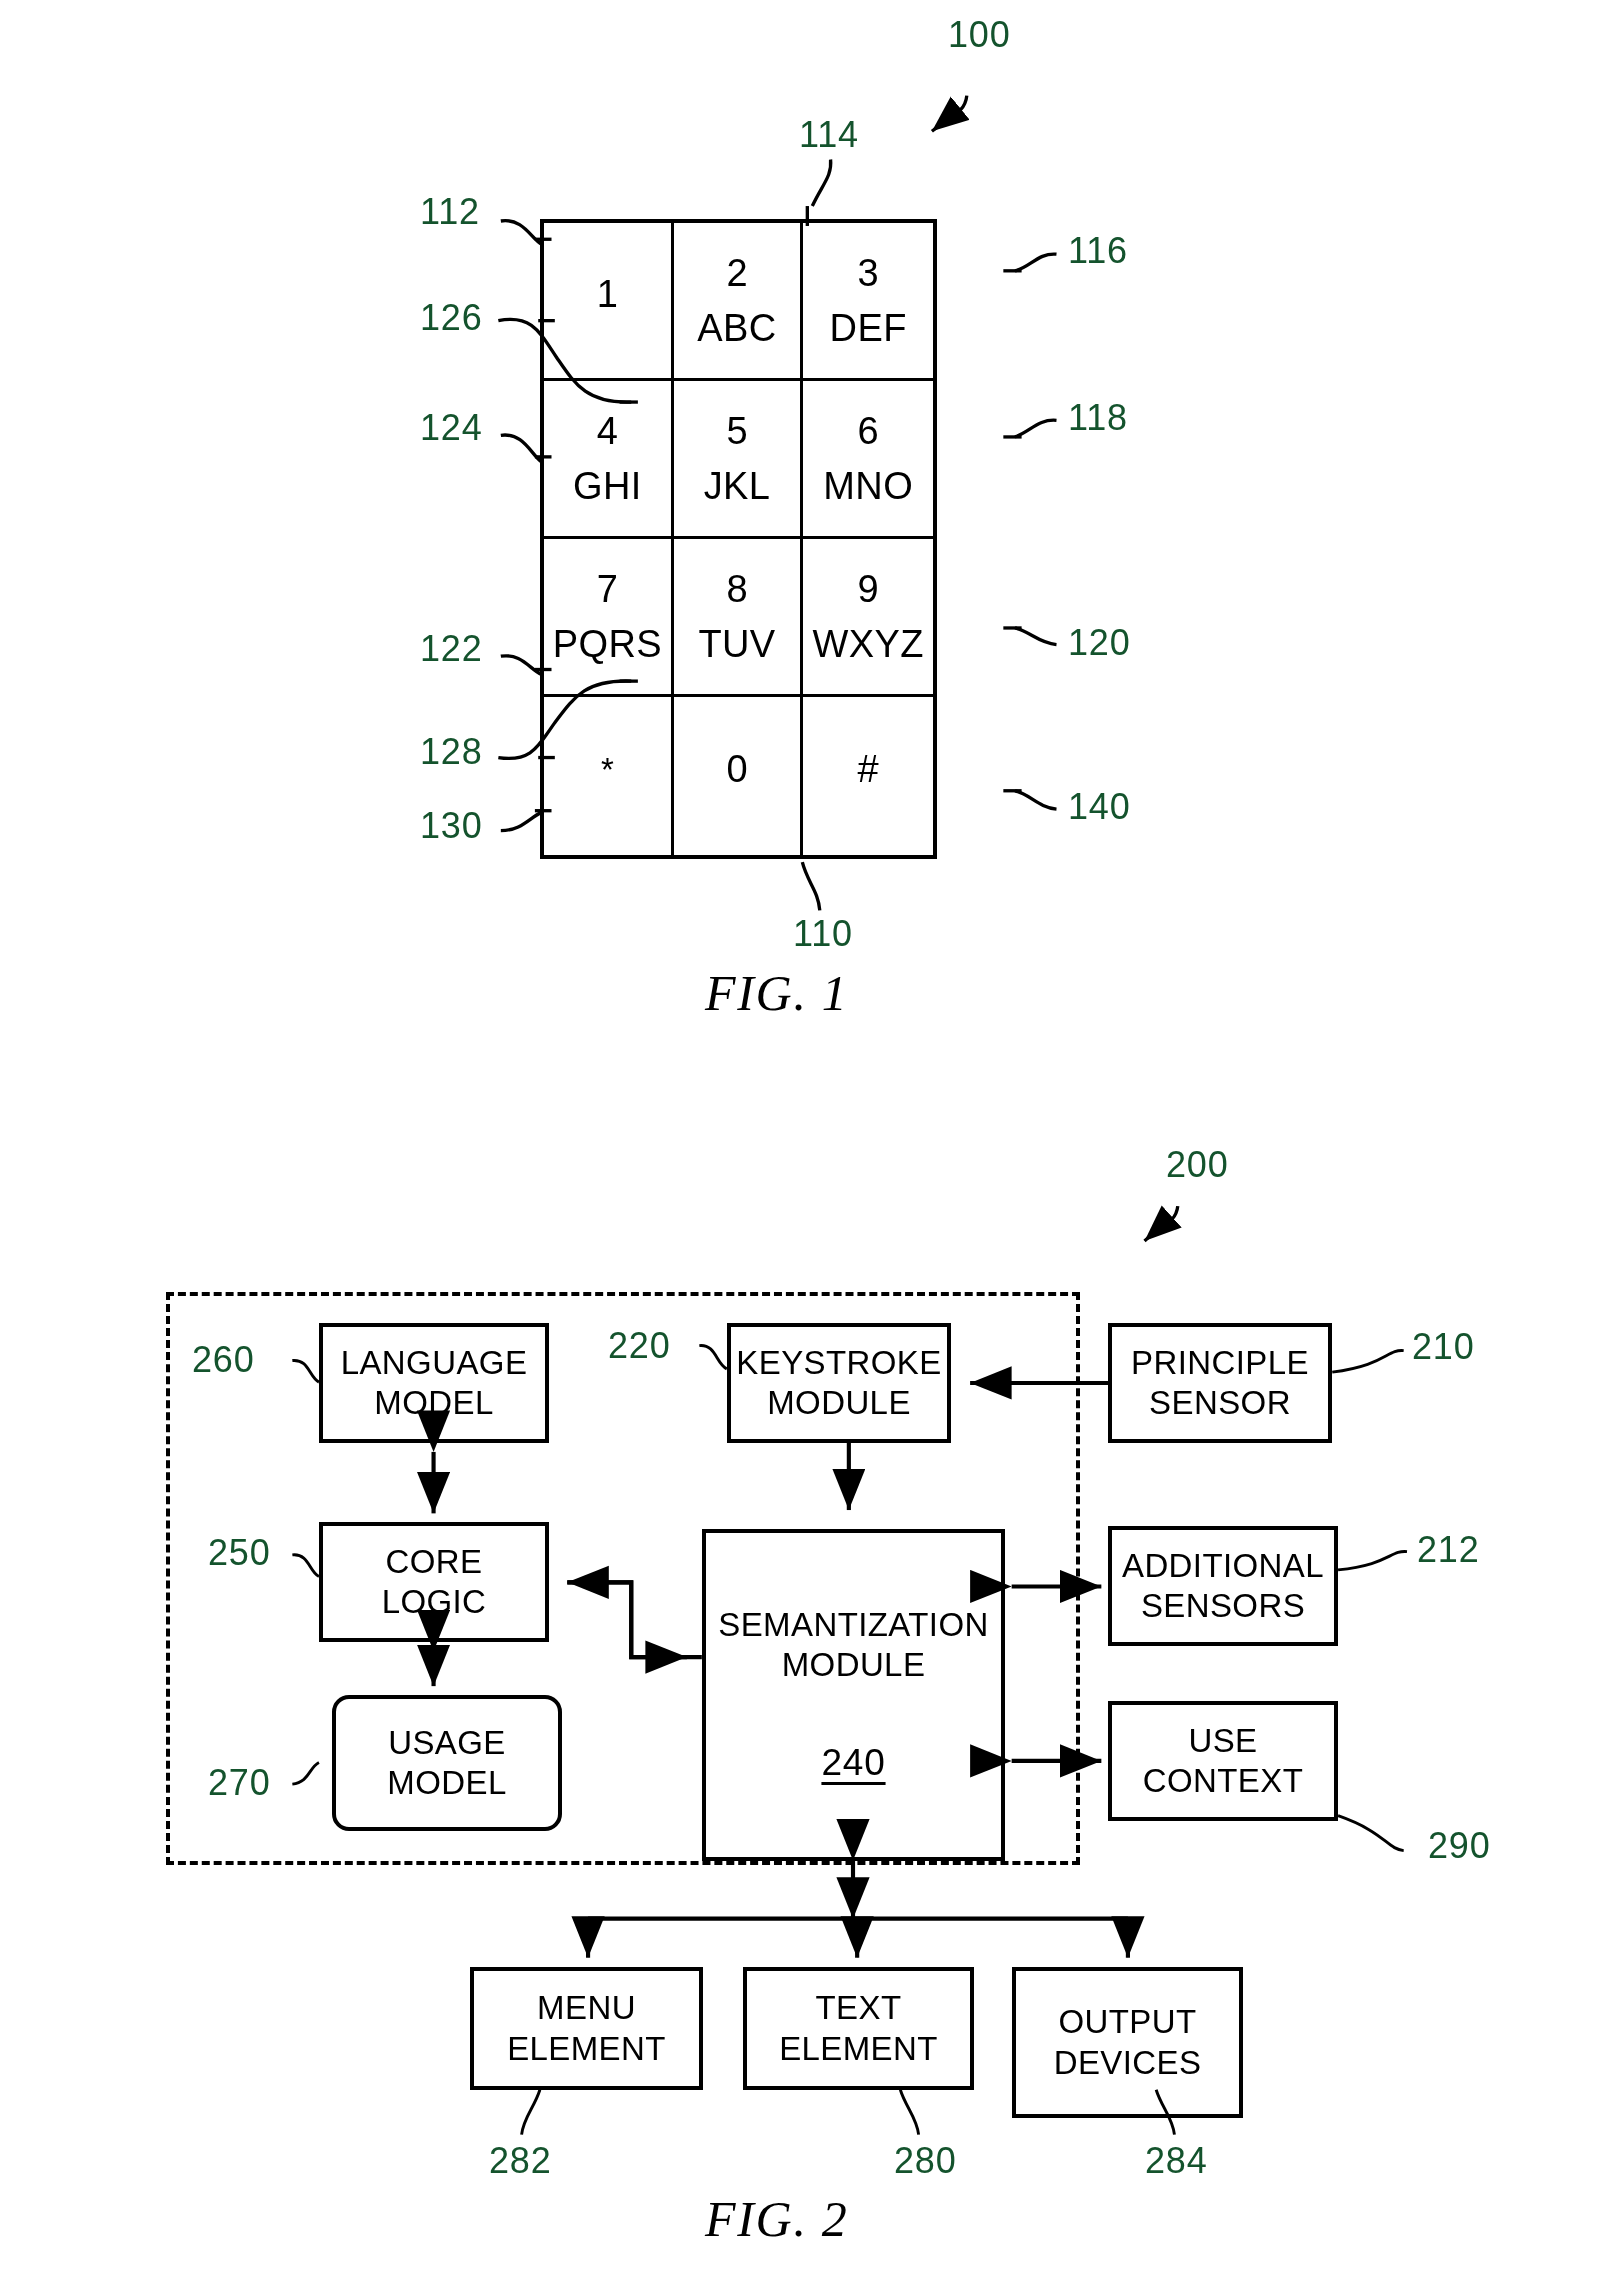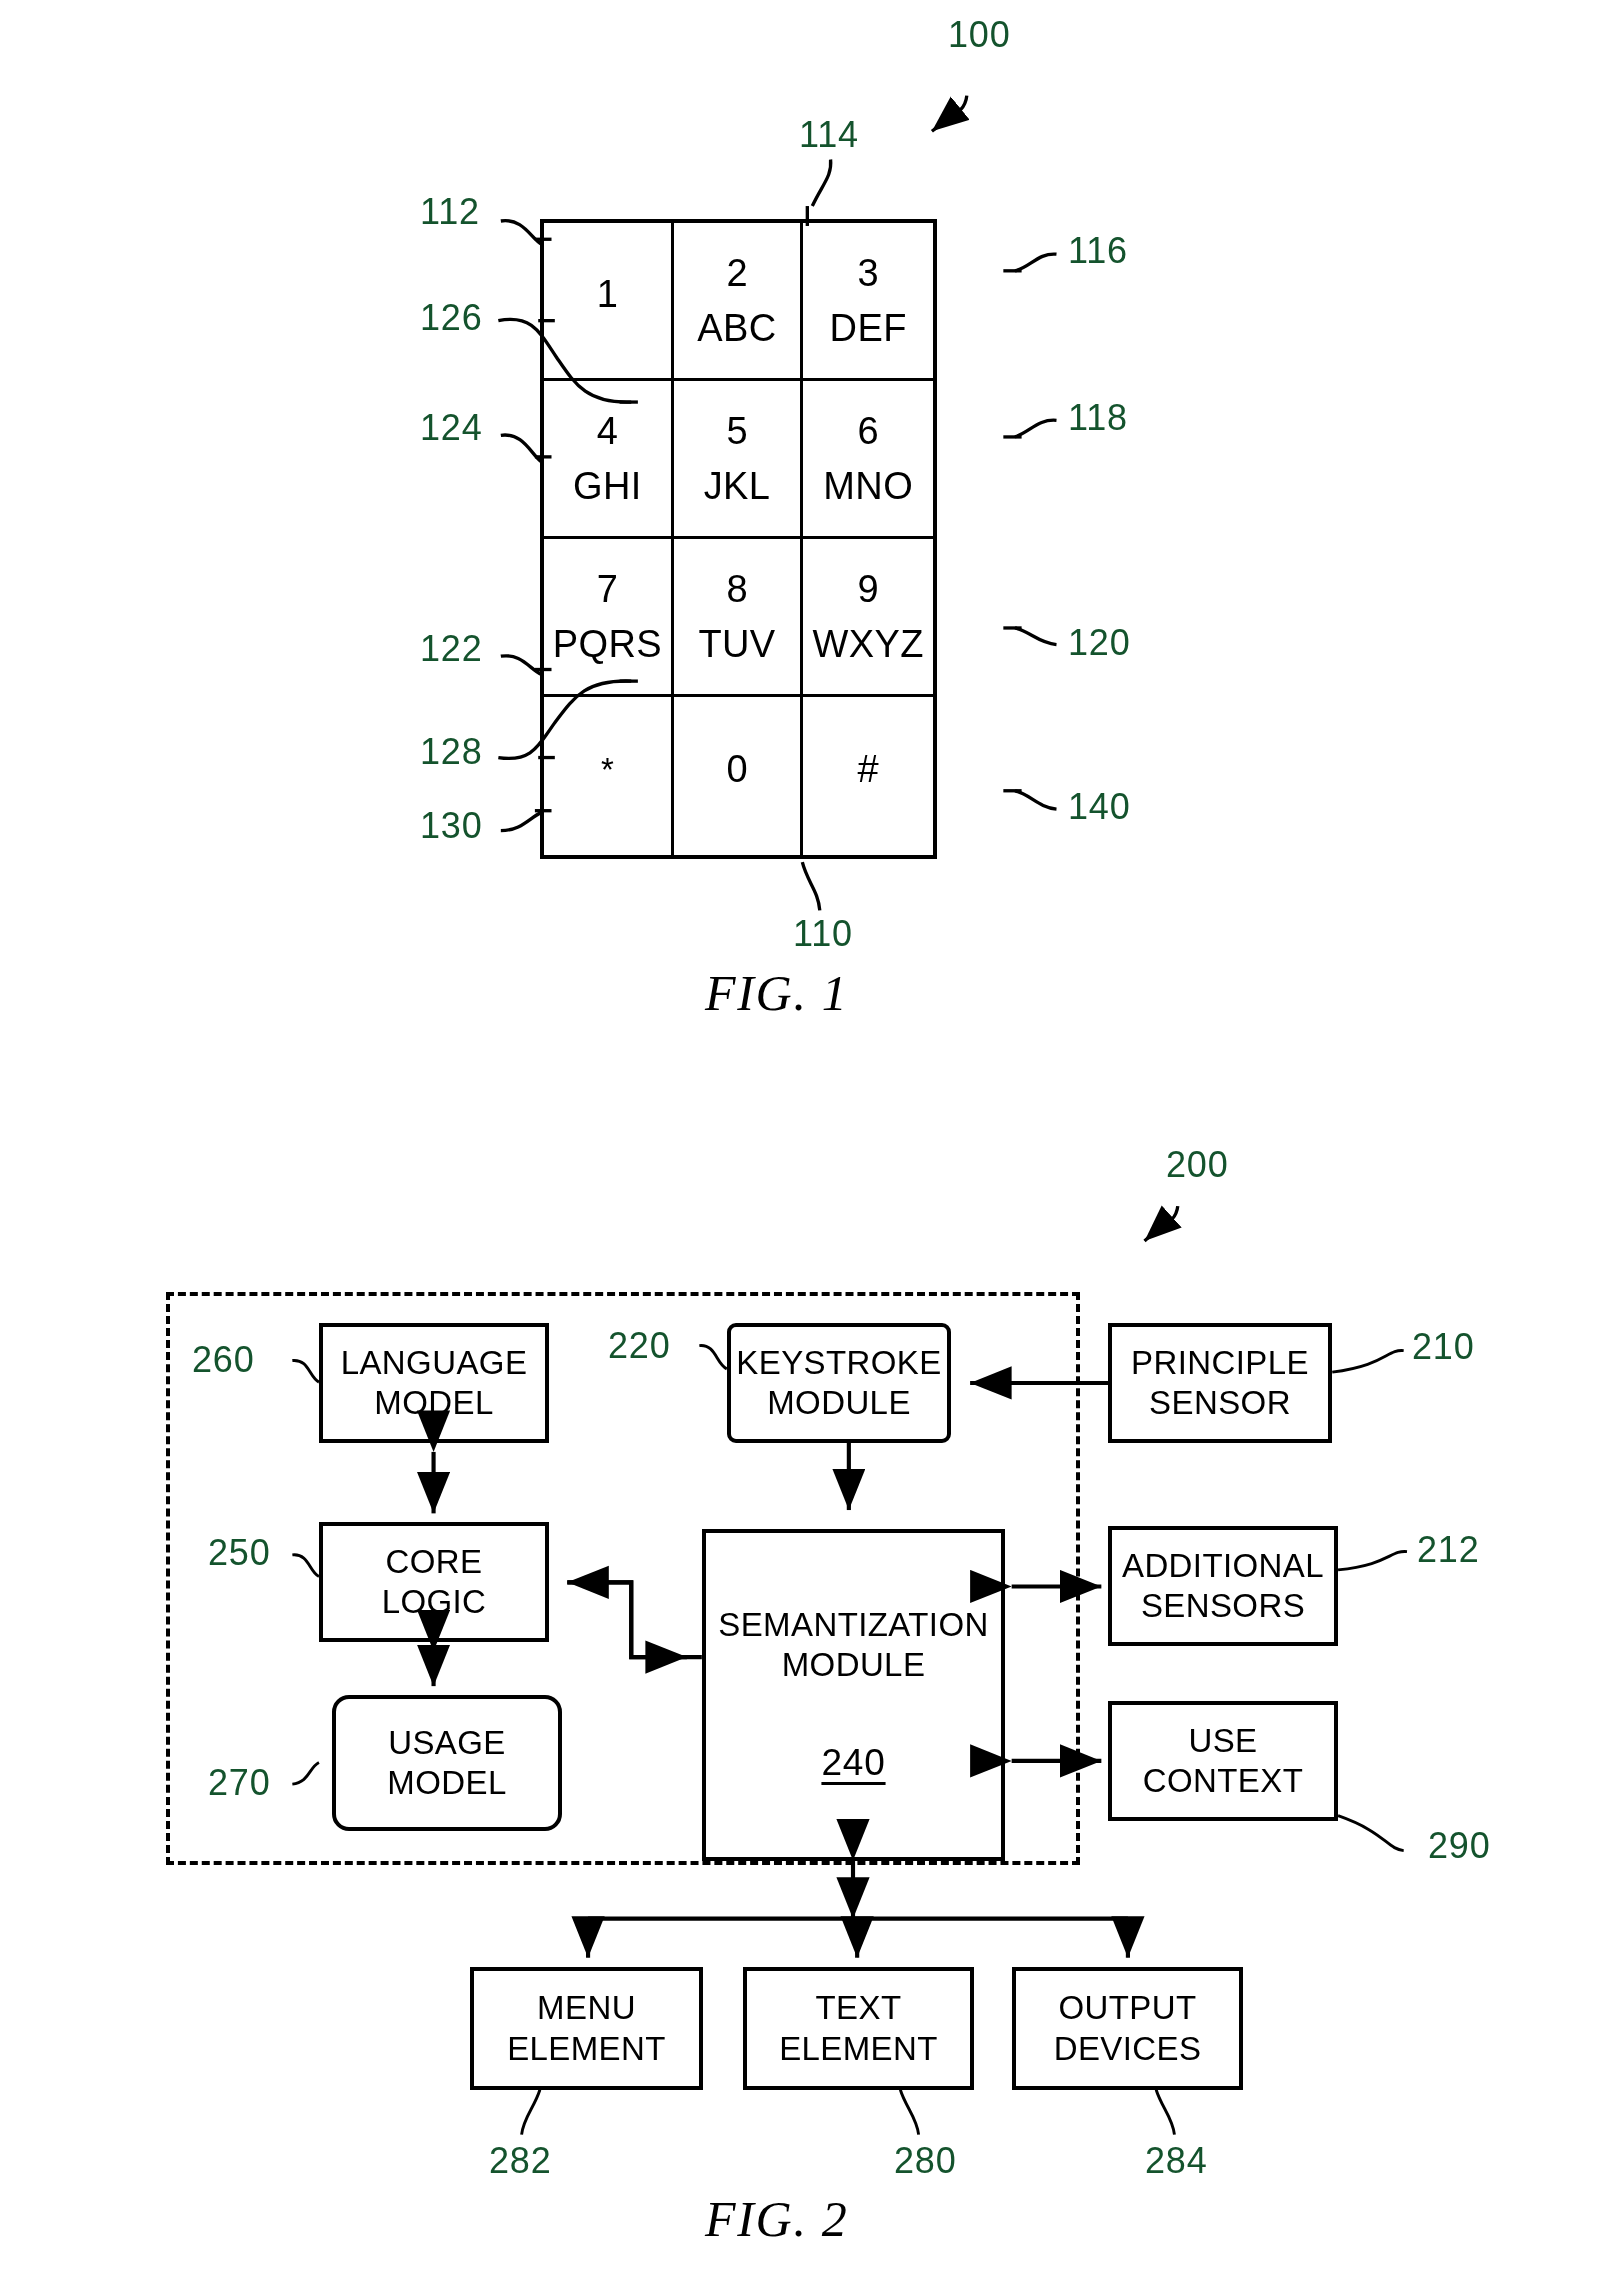--- a/index.html
+++ b/index.html
@@ -203,21 +203,21 @@
   <div class="ref" style="left:1166px; top:1147px;">200</div>
 
   <div id="dashed-box"></div>
 
   <div class="mbox" style="left:319px; top:1323px; width:230px; height:120px;">
     <span class="ln">LANGUAGE</span>
     <span class="ln">MODEL</span>
   </div>
   <div class="ref" style="left:192px; top:1342px;">260</div>
 
-  <div class="mbox" style="left:727px; top:1323px; width:224px; height:120px;border-radius:9px;">
+  <div class="mbox" style="left:727px; top:1323px; width:224px; height:120px;">
     <span class="ln">KEYSTROKE</span>
     <span class="ln">MODULE</span>
   </div>
   <div class="ref" style="left:608px; top:1328px;">220</div>
 
   <div class="mbox" style="left:1108px; top:1323px; width:224px; height:120px;">
     <span class="ln">PRINCIPLE</span>
     <span class="ln">SENSOR</span>
   </div>
   <div class="ref" style="left:1412px; top:1329px;">210</div>
@@ -257,21 +257,21 @@
     <span class="ln">ELEMENT</span>
   </div>
   <div class="ref" style="left:489px; top:2143px;">282</div>
 
   <div class="mbox" style="left:743px; top:1967px; width:231px; height:123px;">
     <span class="ln">TEXT</span>
     <span class="ln">ELEMENT</span>
   </div>
   <div class="ref" style="left:894px; top:2143px;">280</div>
 
-  <div class="mbox" style="left:1012px; top:1967px; width:231px; height:123px;">
+  <div class="mbox" style="left:1012px; top:1967px; width:231px; height:151px;">
     <span class="ln">OUTPUT</span>
     <span class="ln">DEVICES</span>
   </div>
   <div class="ref" style="left:1145px; top:2143px;">284</div>
 
   <div class="figcaption" style="left:705px; top:2190px;">FIG. 2</div>
 
   <svg class="overlay" viewBox="0 0 1936 2763">
     <defs>
       <marker id="ah" markerWidth="12" markerHeight="12" refX="10" refY="4" orient="auto" markerUnits="strokeWidth">

